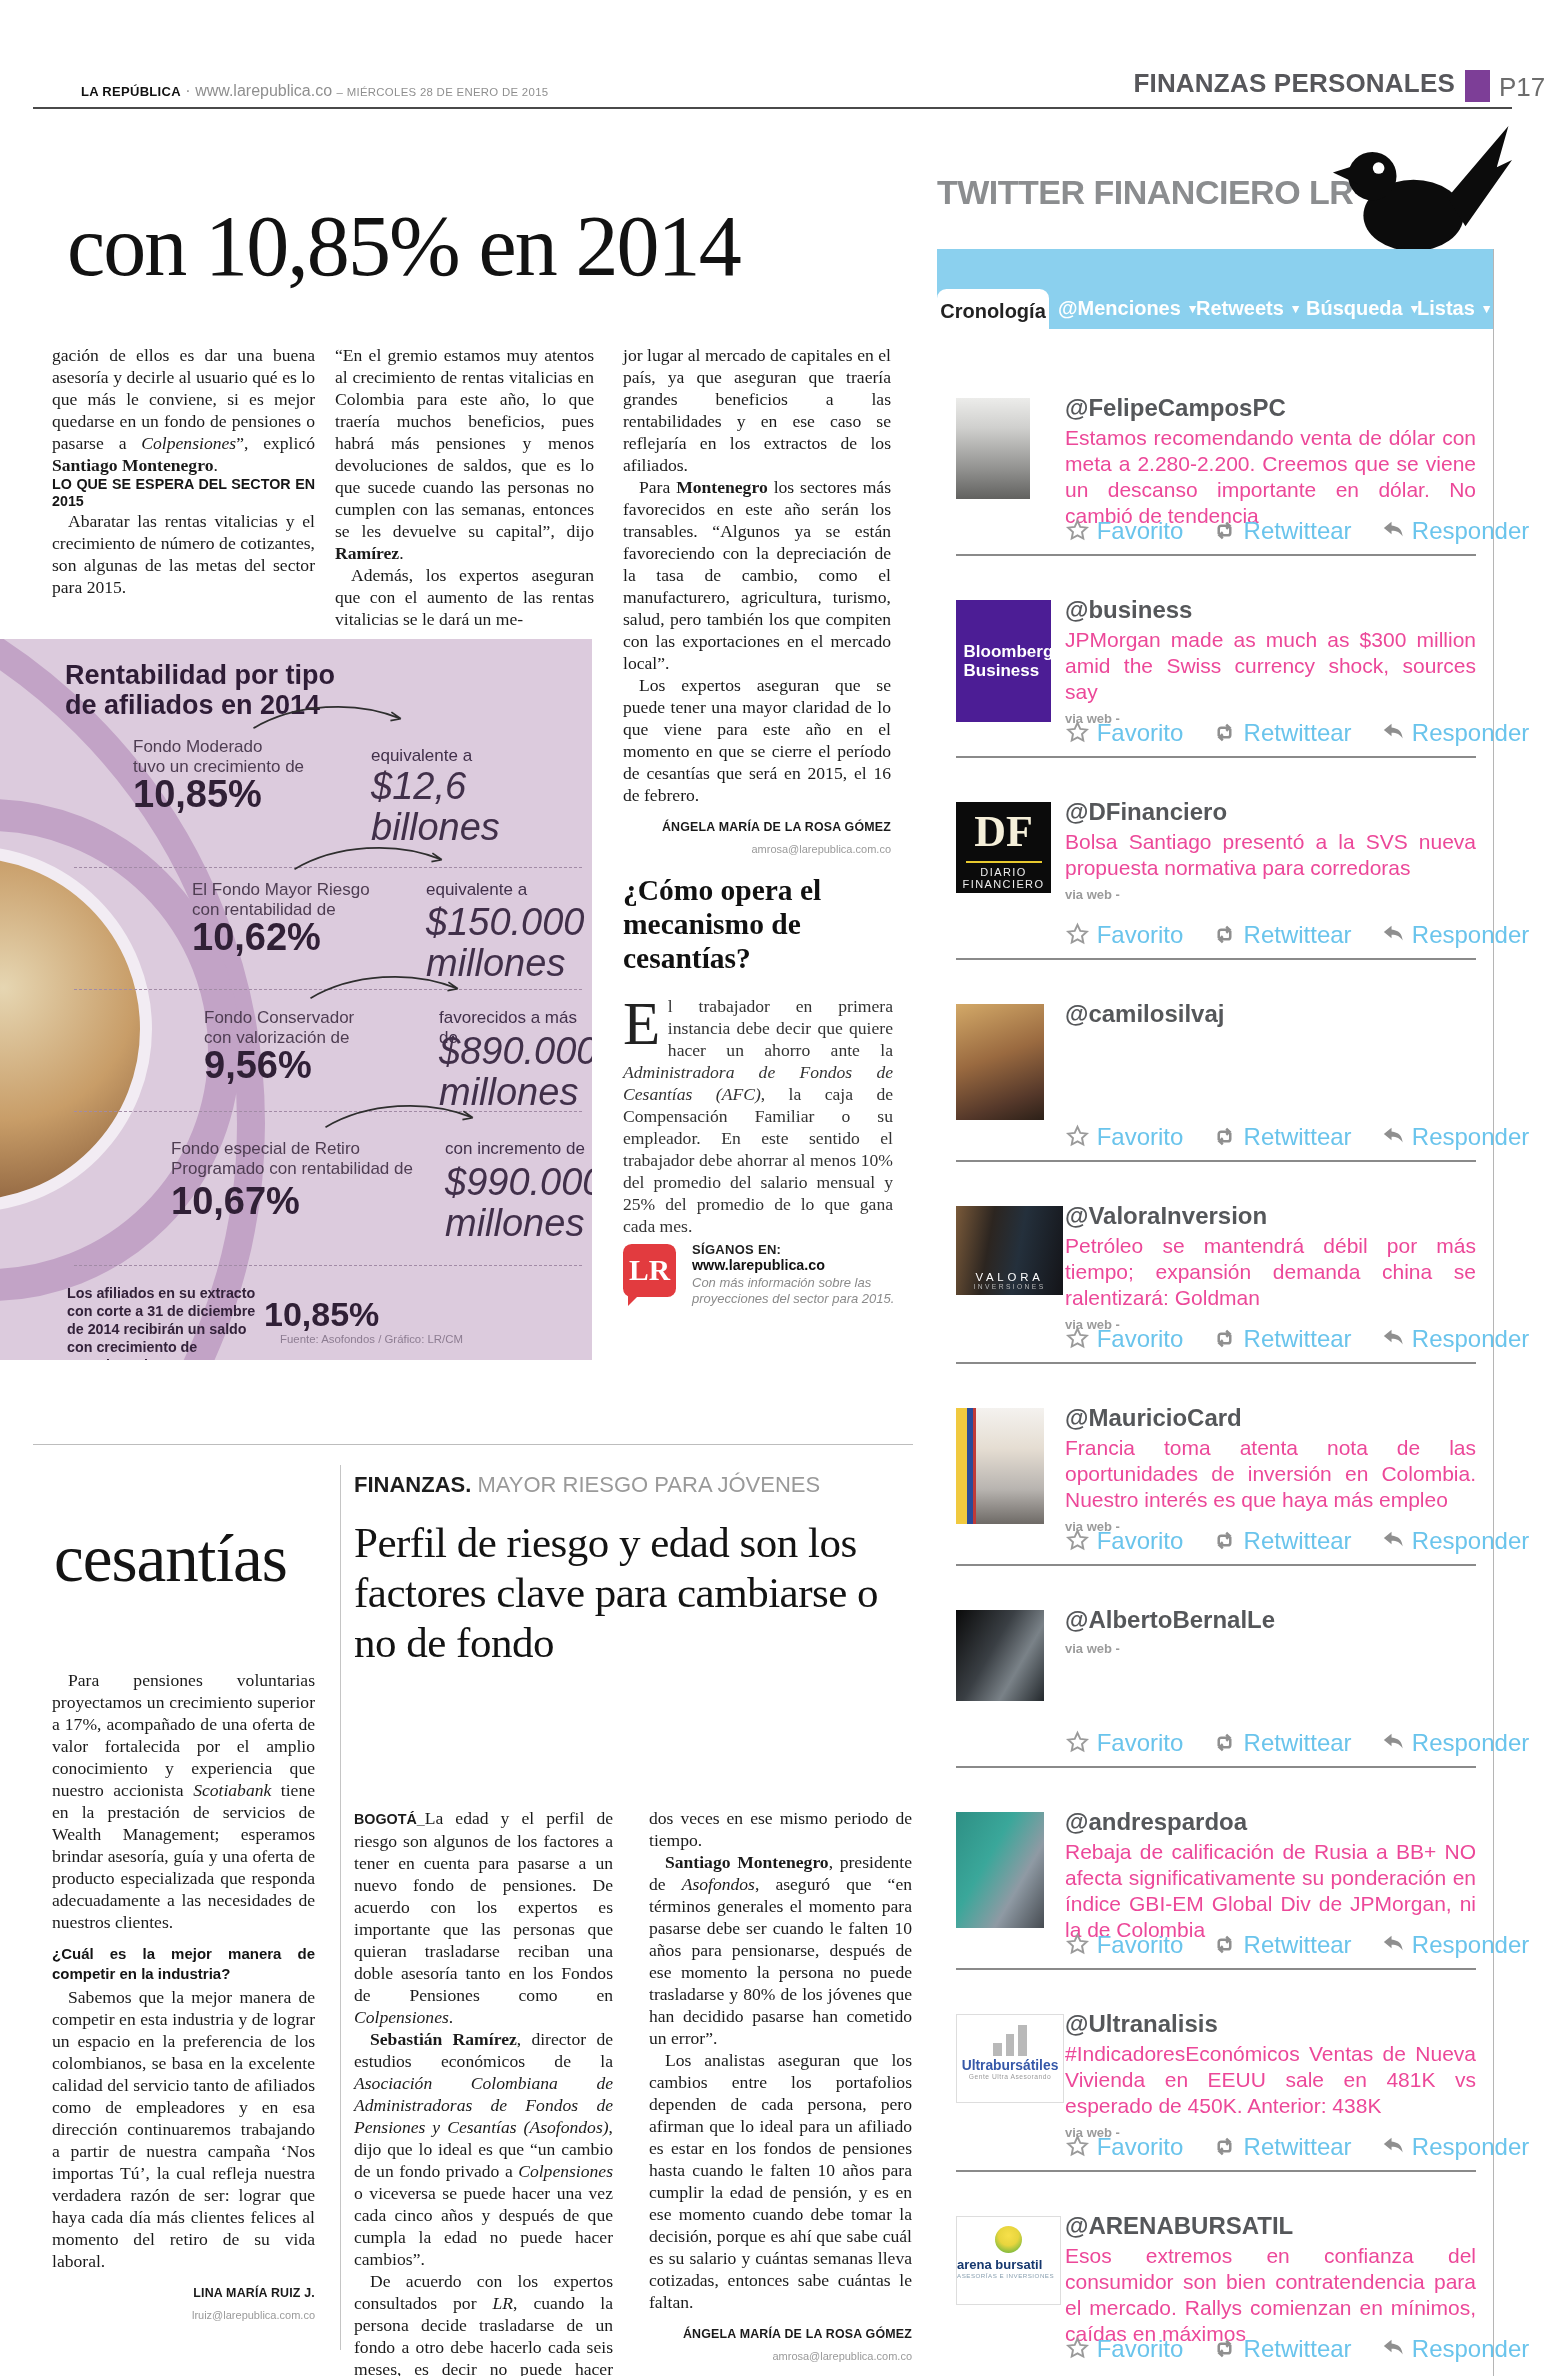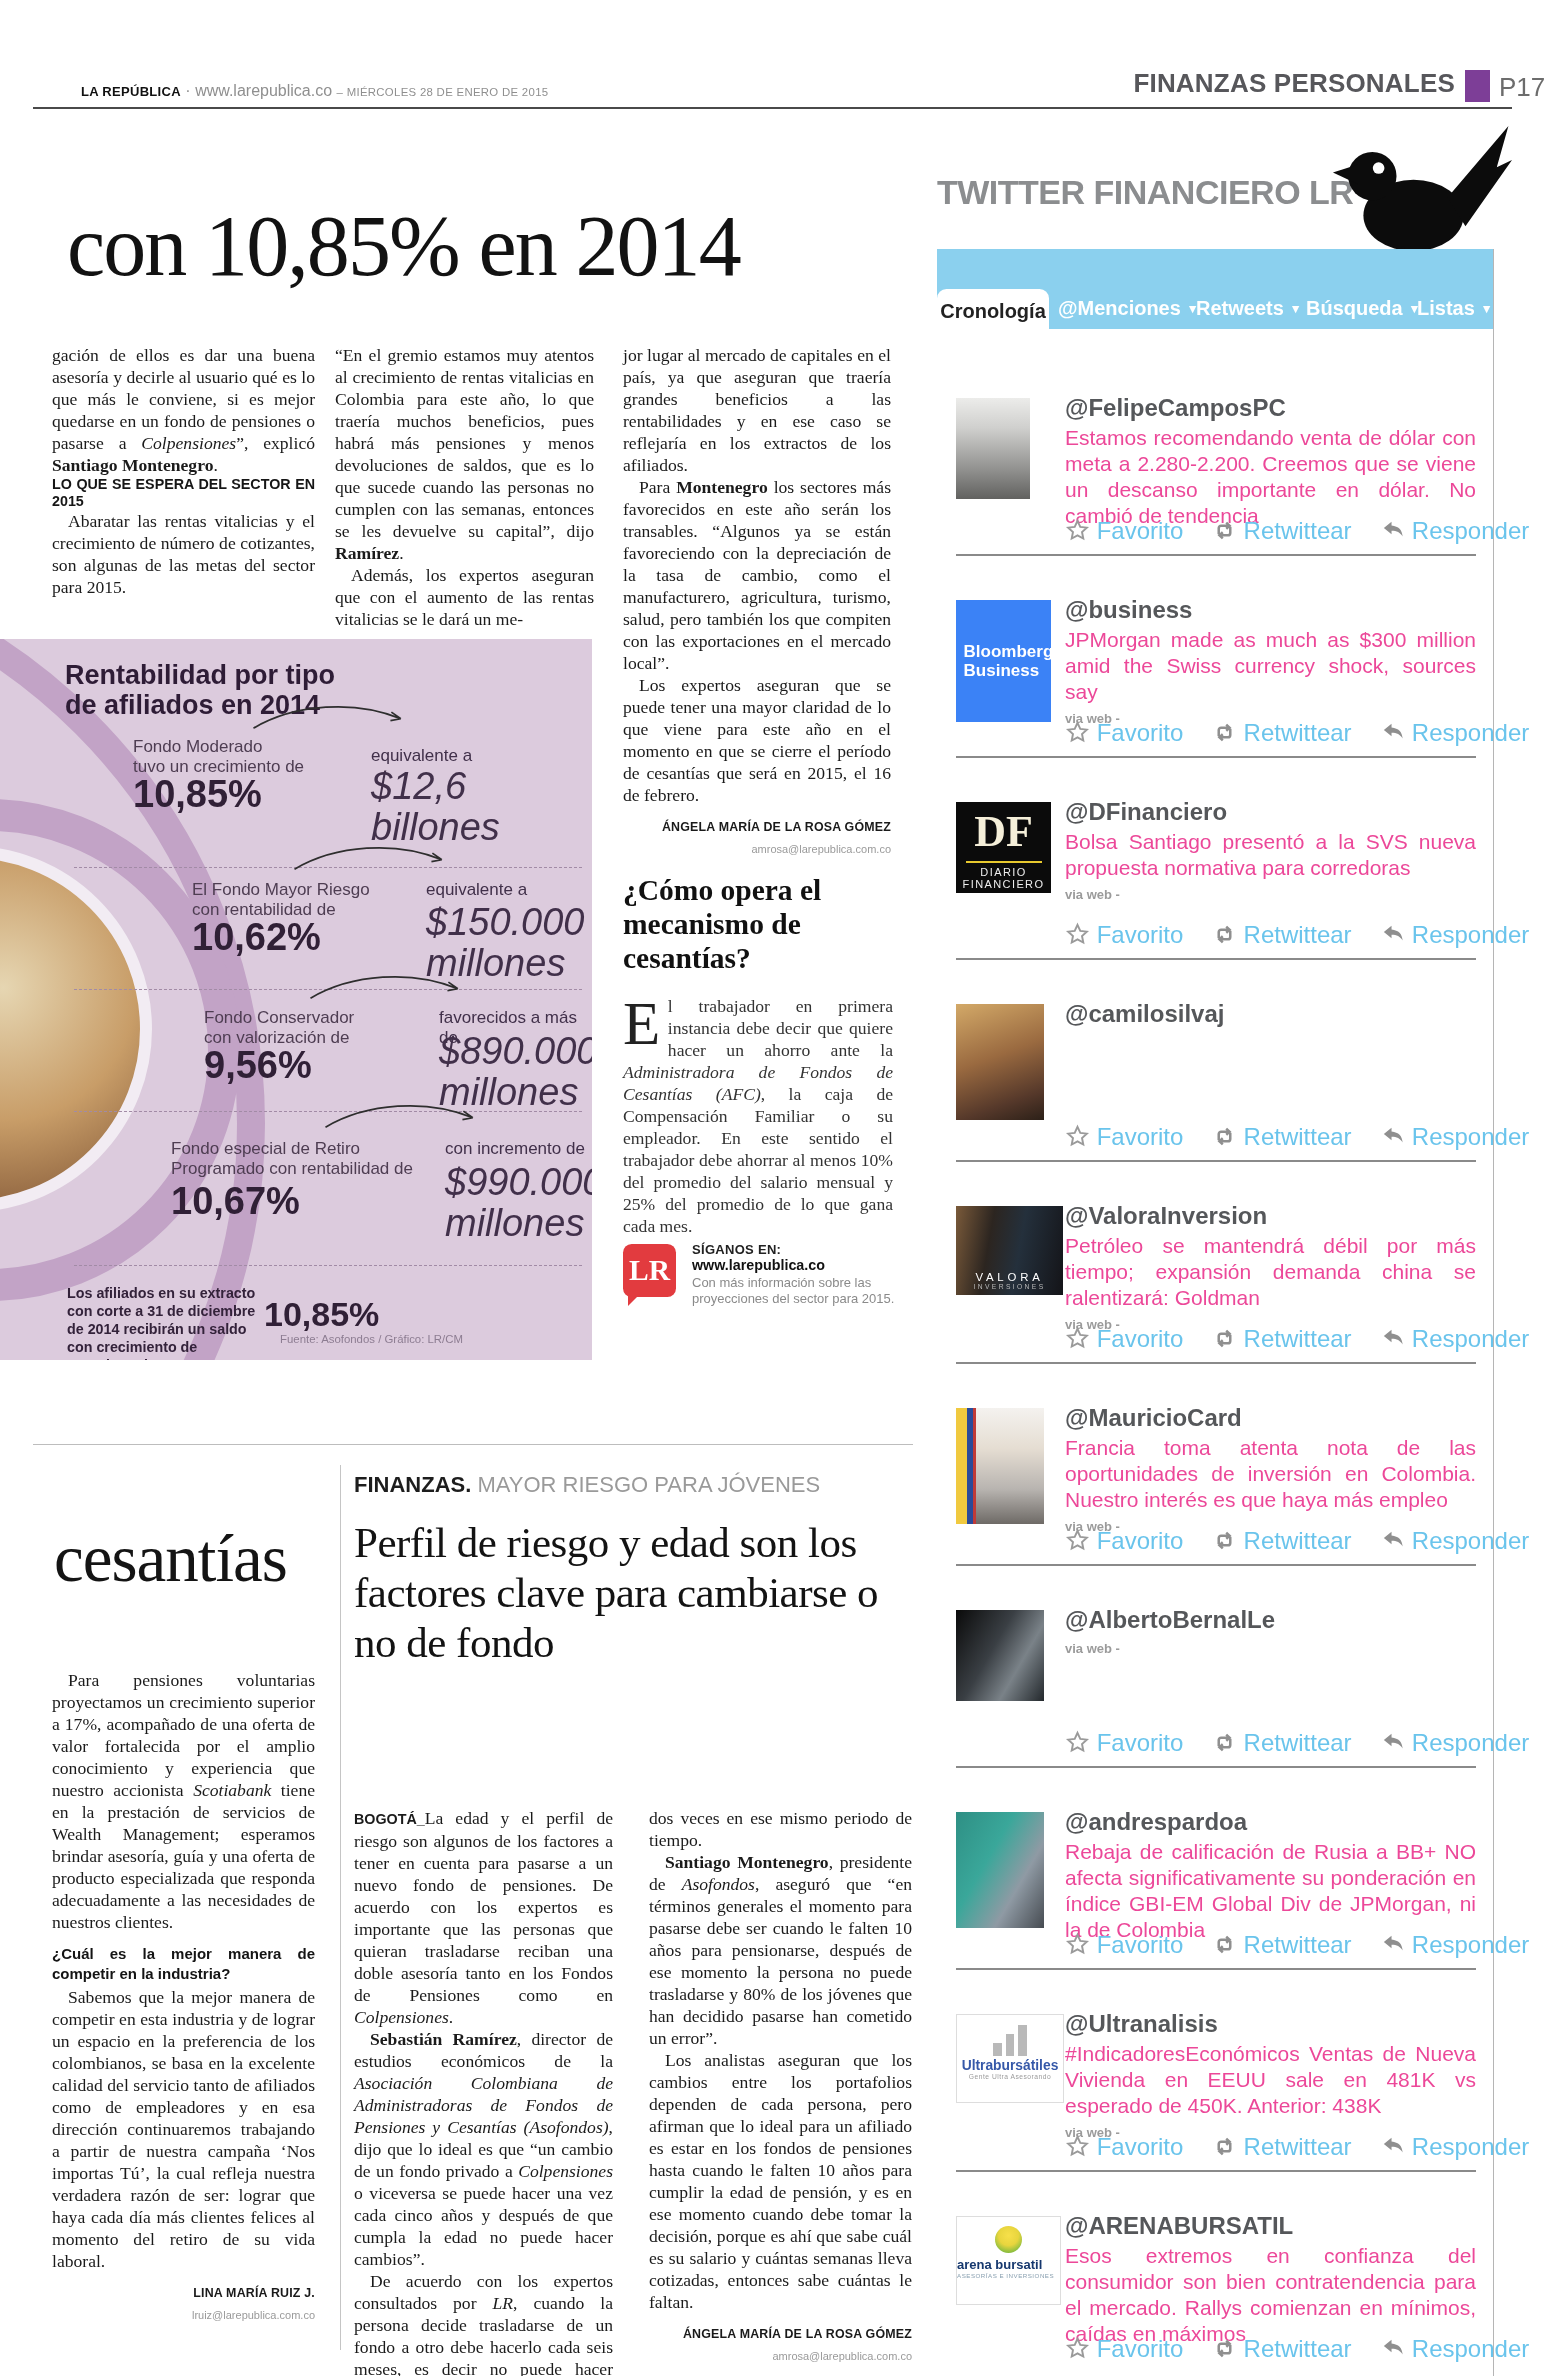--- a/index.html
+++ b/index.html
@@ -52,21 +52,21 @@
   .sb-title{font-weight:bold;font-size:29.5px;line-height:34px;color:#111;}
   .sb-body{font-size:17.6px;line-height:22px;text-align:justify;color:#333;}
   .dropcap{float:left;font-size:61px;line-height:51px;padding:2.9px 7.6px 0 0;color:#222;
            font-family:"Liberation Serif","DejaVu Serif",serif;}
   .lr-badge{width:53px;height:53px;background:#e23b3f;border-radius:8.6px;color:#fff;text-align:center;
             font-family:"Liberation Serif","DejaVu Serif",serif;font-weight:bold;font-size:29.5px;line-height:53px;}
   .lr-badge::after{content:"";position:absolute;left:4.8px;bottom:-8.6px;border:6.7px solid transparent;
             border-top-color:#e23b3f;border-left-color:#e23b3f;}
   .fb-label{font-weight:bold;font-size:13px;color:#222;letter-spacing:0.3px;}
   .fb-url{font-weight:bold;font-size:14.3px;color:#111;}
-  .fb-desc{font-size:13px;line-height:15.7px;color:#8a8a8a;margin-top:1.9px;}
+  .fb-desc{font-size:13px;line-height:15.7px;color:#8a8a8a;margin-top:1.9px;font-style:italic;}
 
   
   .rule-h{background:#bdbdbd;height:1px;}
   .rule-v{background:#c5c5c5;width:1px;}
   .bl-hl{font-size:67px;color:#141414;font-weight:500;letter-spacing:-1px;}
   .q-bold{font-family:"Liberation Sans",sans-serif;font-weight:bold;font-size:15px;line-height:20px;
           margin:11.4px 0 1.9px 0 !important;color:#141414;}
   .kick-strong{font-weight:bold;font-size:22px;color:#1d1d1d;}
   .kick-rest{font-size:22px;color:#9a9a9a;}
   .bm-hl{font-size:43px;line-height:50px;color:#131313;font-weight:500;letter-spacing:-0.5px;}
@@ -84,21 +84,21 @@
   .t-body{margin-left:109px;width:411px;}
   .handle{font-size:24px;font-weight:bold;color:#55575a;padding-top:1.9px;}
   .t-text{font-size:21px;line-height:26px;color:#ec4899;margin-top:2.9px;text-align:justify;}
   .via{font-size:13px;font-weight:bold;color:#9b9b9b;margin-top:6.7px;}
   .actions{position:absolute;left:109px;bottom:9.5px;display:flex;gap:28.5px;align-items:center;}
   .act{display:flex;align-items:center;gap:6.7px;font-size:24px;color:#6ac4ec;white-space:nowrap;}
   .act svg{width:25px;height:25px;}
 
   
   .av-p1{width:74px;height:101px;background:linear-gradient(180deg,#ececea 0%,#cfcfcd 30%,#8f8f8d 72%,#61615f 100%);}
-  .av-bloom{width:95px;height:122px;background:#3b82f6;color:#fff;font-weight:bold;font-size:17px;line-height:19px;
+  .av-bloom{width:95px;height:122px;background:#4c1d95;color:#fff;font-weight:bold;font-size:17px;line-height:19px;
             display:flex;align-items:center;padding-left:7.6px;box-sizing:border-box;}
   .av-df{width:95px;height:91px;background:#0b0b0b;text-align:center;}
   .av-df .df-big{color:#f5efd9;font-family:"Liberation Serif",serif;font-weight:bold;font-size:44px;line-height:59px;}
   .av-df .df-rule{width:80%;height:1.9px;background:#e8c92e;margin:0 auto 3.8px auto;}
   .av-df .df-small{color:#eee;font-size:11px;letter-spacing:1.4px;}
   .av-p4{width:88px;height:116px;background:linear-gradient(160deg,#d3a968 0%,#9a6a40 45%,#55382a 80%,#2c2018 100%);}
   .av-valora{width:107px;height:89px;background:linear-gradient(100deg,#7a5a3a 0%,#2c2520 32%,#24303c 58%,#141418 100%);
              display:flex;flex-direction:column;justify-content:flex-end;text-align:center;padding-bottom:4.8px;box-sizing:border-box;}
   .av-valora .v1{color:#fff;font-size:11.4px;letter-spacing:3.8px;}
   .av-valora .v2{color:#b9b9b9;font-size:6.7px;letter-spacing:2.4px;}

